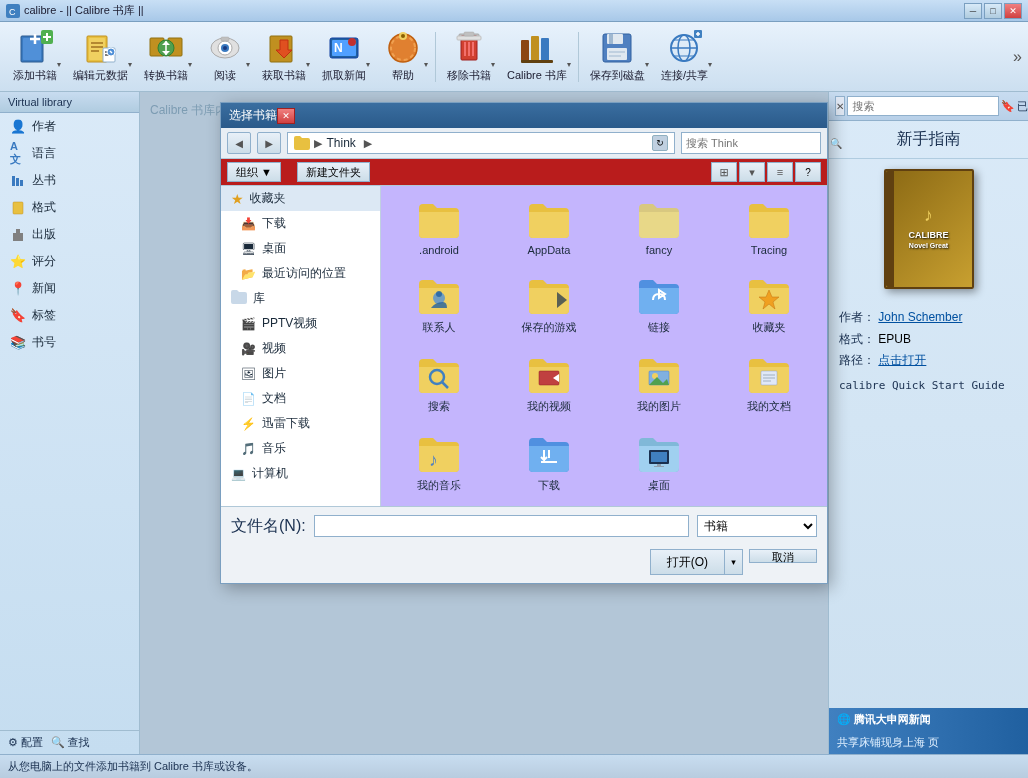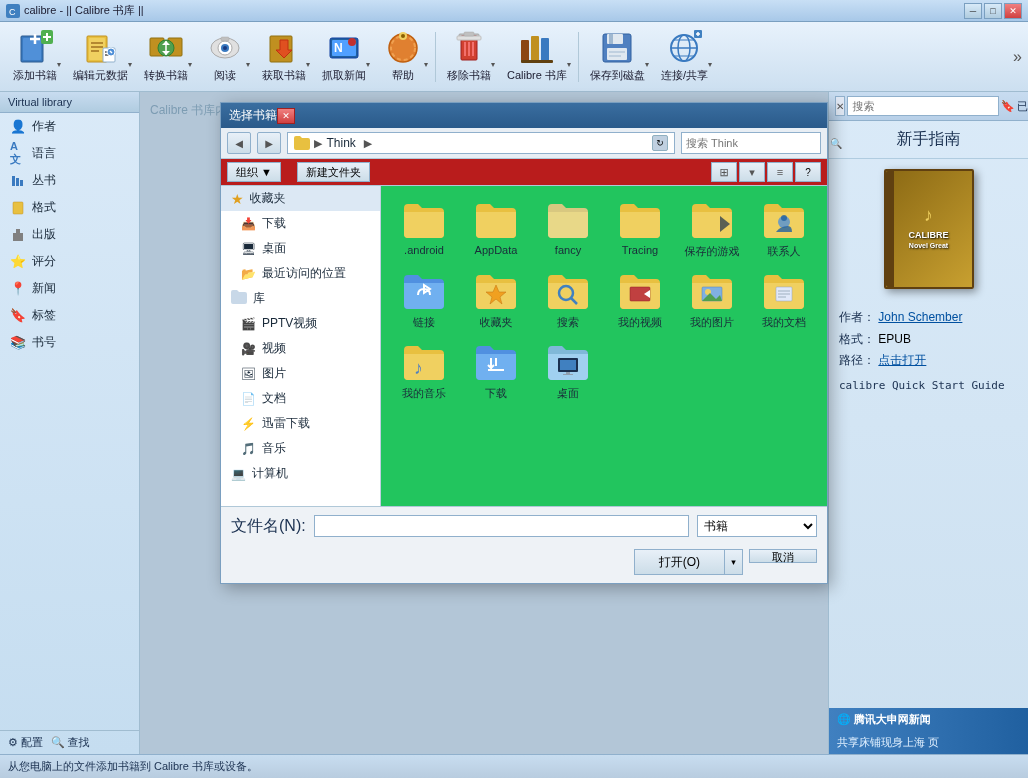--- a/index.html
+++ b/index.html
@@ -203,23 +203,23 @@
       width: 160px; background: white;
       border-right: 1px solid #c0d0e0;
       overflow-y: auto;
     }
     .ds-item {
       padding: 4px 10px; display: flex; align-items: center; gap: 6px;
       font-size: 12px; cursor: pointer; color: #1a2a3a;
     }
     .ds-sub { padding-left: 20px; }
     .file-area {
-      flex: 1; background: #22c55e;
-      display: grid; grid-template-columns: repeat(6, 1fr);
-      align-content: start; gap: 2px; padding: 8px;
+      flex: 1; background: #c4b5fd;
+      display: grid; grid-template-columns: repeat(4, 1fr);
+      align-content: start; gap: 10px; padding: 8px;
       overflow-y: auto;
     }
     .file-item {
       display: flex; flex-direction: column; align-items: center;
       padding: 4px; cursor: pointer; border-radius: 2px; font-size: 11px;
       color: #1a2a3a; text-align: center;
     }
     .file-icon { width: 44px; height: 44px; display: flex; align-items: center; justify-content: center; margin-bottom: 2px; }
     .folder-svg { width: 40px; height: 36px; }
     .dialog-bottom {
@@ -235,21 +235,21 @@
       width: 120px; height: 22px; border: 1px solid #90b0cc; font-size: 12px;
       background: white; padding: 0 2px;
     }
     .dialog-buttons {
       background: #eef2f6; padding: 4px 10px 8px;
       display: flex; justify-content: flex-end; gap: 6px;
     }
     .open-btn-group { display: flex; }
     .open-btn {
       height: 26px; background: linear-gradient(to bottom, #e8f0f8, #ccdde8);
-      border: 1px solid #90b0cc; padding: 0 24px; font-size: 12px; cursor: pointer;
+      border: 1px solid #90b0cc; padding: 0 16px; font-size: 12px; cursor: pointer;
     }
     .open-dropdown {
       width: 18px; height: 26px; background: linear-gradient(to bottom, #e8f0f8, #ccdde8);
       border: 1px solid #90b0cc; border-left: none;
       display: flex; align-items: center; justify-content: center;
       font-size: 9px; cursor: pointer;
     }
     .cancel-btn {
       height: 14px; background: linear-gradient(to bottom, #e8f0f8, #ccdde8);
       border: 1px solid #90b0cc; padding: 0 22px; font-size: 11px; cursor: pointer;
@@ -664,36 +664,36 @@
                   <path d="M0 10 L40 10 L40 32 Q40 36 36 36 L4 36 Q0 36 0 32 Z" fill="#f0d060"></path>
                 </svg>
               </div>
               <span>Tracing</span>
             </div>
             <div class="file-item">
               <div class="file-icon">
                 <svg class="folder-svg" viewBox="0 0 40 36">
                   <path d="M0 6 Q0 2 4 2 L14 2 L18 6 L36 6 Q40 6 40 10 L40 32 Q40 36 36 36 L4 36 Q0 36 0 32 Z" fill="#e8c040"></path>
                   <path d="M0 10 L40 10 L40 32 Q40 36 36 36 L4 36 Q0 36 0 32 Z" fill="#f0d060"></path>
-                  <path d="M28 14 L38 22 L28 30 Z" fill="#1a3050" opacity="0.7"></path>
-                </svg>
-              </div>
-              <span>保存的游戏</span>
-            </div>
-            <div class="file-item">
-              <div class="file-icon">
-                <svg class="folder-svg" viewBox="0 0 40 36">
-                  <path d="M0 6 Q0 2 4 2 L14 2 L18 6 L36 6 Q40 6 40 10 L40 32 Q40 36 36 36 L4 36 Q0 36 0 32 Z" fill="#e8c040"></path>
-                  <path d="M0 10 L40 10 L40 32 Q40 36 36 36 L4 36 Q0 36 0 32 Z" fill="#f0d060"></path>
                   <circle cx="20" cy="20" r="6" fill="#5090d8" opacity="0.8"></circle>
                   <circle cx="20" cy="16" r="3" fill="#2060a0" opacity="0.8"></circle>
                   <path d="M12 30 Q16 24 24 24 Q28 24 28 30" fill="#2060a0" opacity="0.8"></path>
                 </svg>
               </div>
               <span>联系人</span>
+            </div>
+            <div class="file-item">
+              <div class="file-icon">
+                <svg class="folder-svg" viewBox="0 0 40 36">
+                  <path d="M0 6 Q0 2 4 2 L14 2 L18 6 L36 6 Q40 6 40 10 L40 32 Q40 36 36 36 L4 36 Q0 36 0 32 Z" fill="#e8c040"></path>
+                  <path d="M0 10 L40 10 L40 32 Q40 36 36 36 L4 36 Q0 36 0 32 Z" fill="#f0d060"></path>
+                  <path d="M28 14 L38 22 L28 30 Z" fill="#1a3050" opacity="0.7"></path>
+                </svg>
+              </div>
+              <span>保存的游戏</span>
             </div>
 
             <div class="file-item">
               <div class="file-icon">
                 <svg class="folder-svg" viewBox="0 0 40 36">
                   <path d="M0 6 Q0 2 4 2 L14 2 L18 6 L36 6 Q40 6 40 10 L40 32 Q40 36 36 36 L4 36 Q0 36 0 32 Z" fill="#5090e0"></path>
                   <path d="M0 10 L40 10 L40 32 Q40 36 36 36 L4 36 Q0 36 0 32 Z" fill="#70b0f0"></path>
                   <path d="M14 22 Q14 16 20 16 Q26 16 26 22 M20 16 L20 12 L26 16 L20 20 L20 16" fill="none" stroke="white" stroke-width="2"></path>
                 </svg>
               </div>

